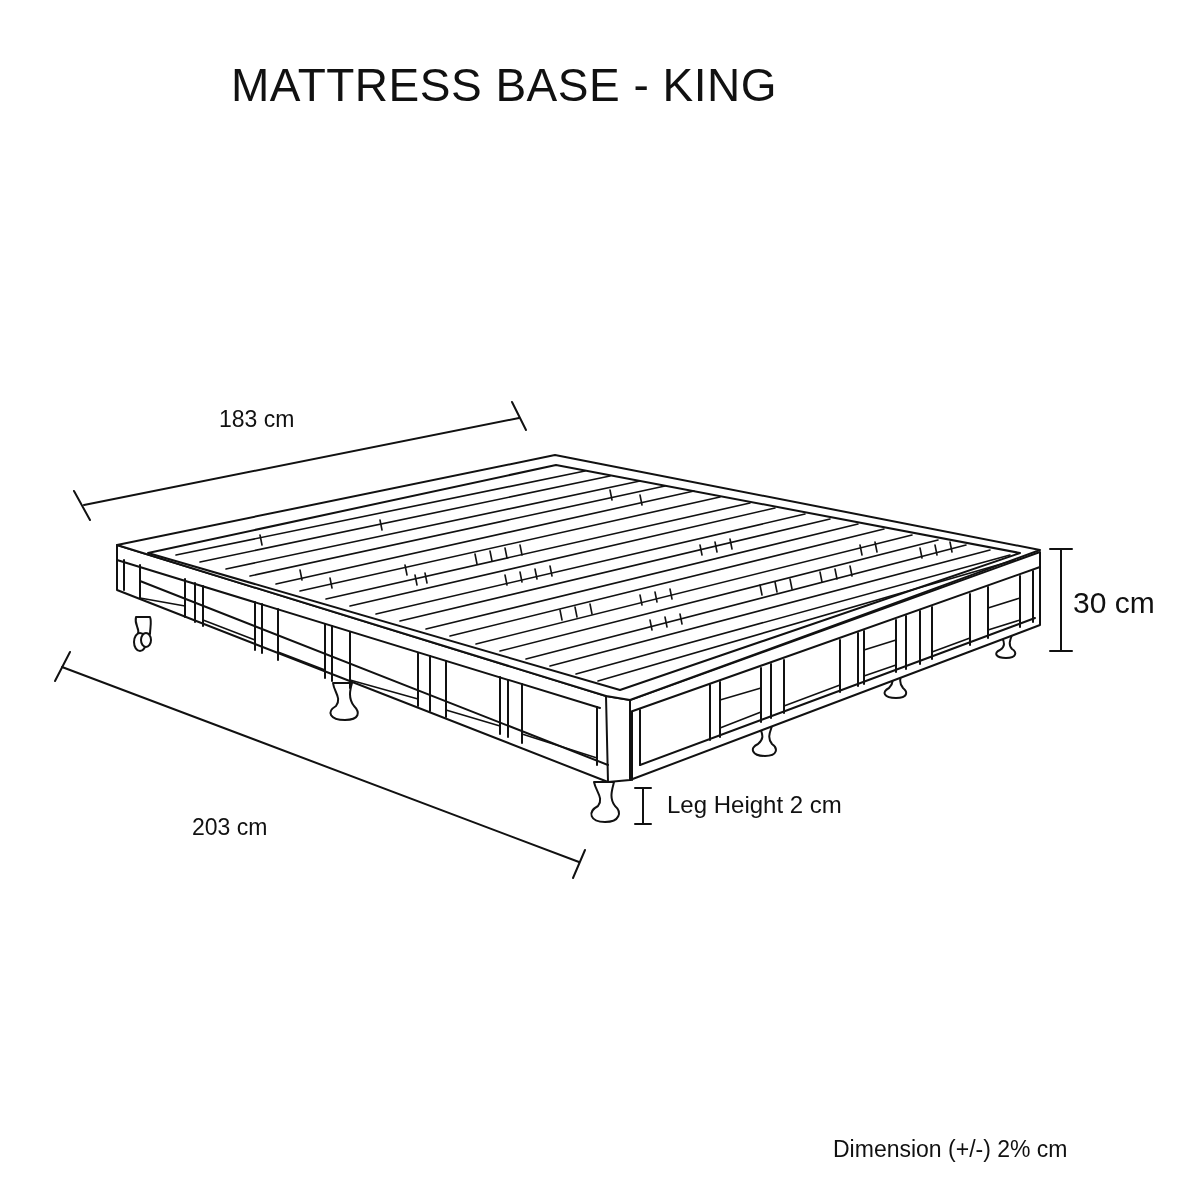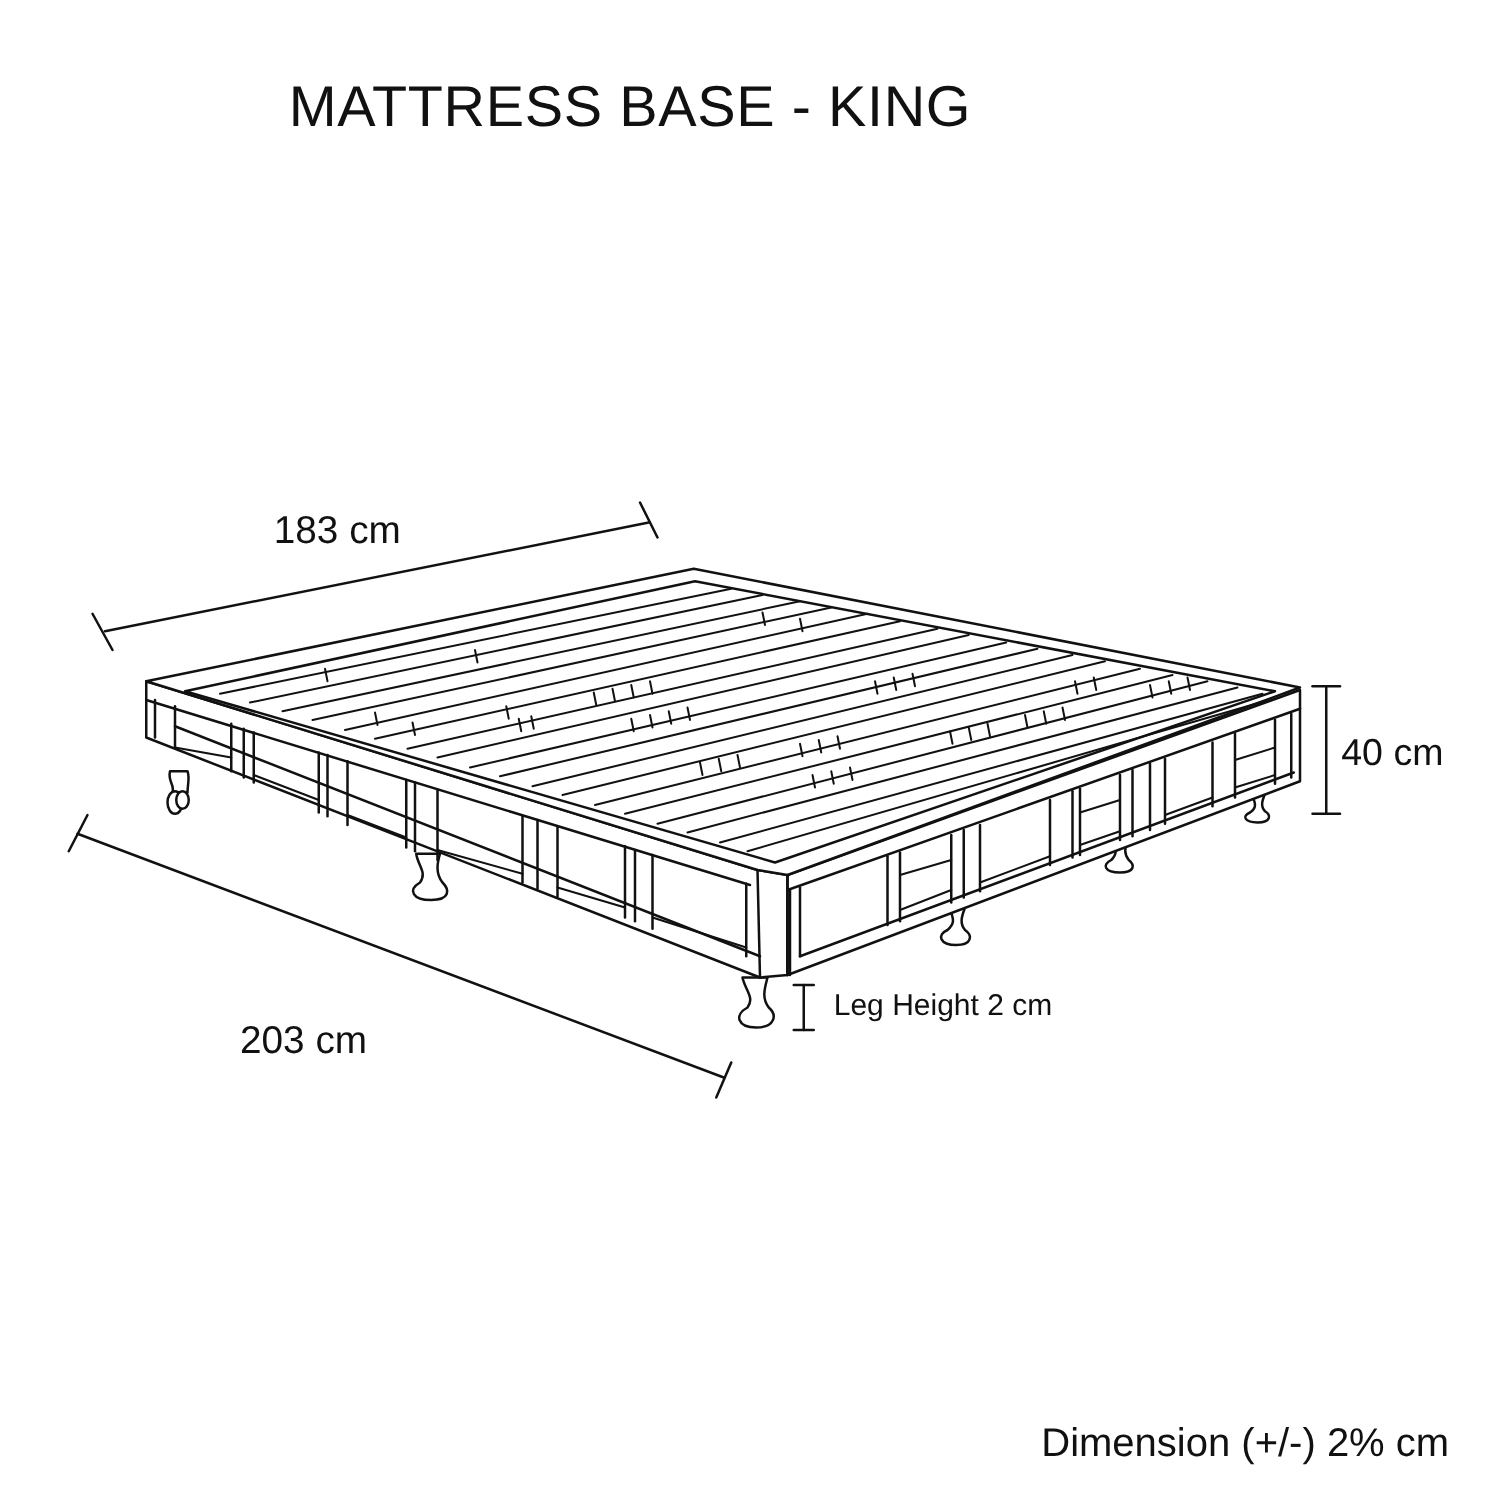--- a/index.html
+++ b/index.html
@@ -1,20 +1,20 @@
 <!DOCTYPE html>
 <html><head>
 <meta charset="utf-8">
 <style>
   html, body { margin: 0; padding: 0; background: #ffffff; }
   body { width: 1200px; height: 1200px; position: relative; overflow: hidden;
          font-family: "Liberation Sans", sans-serif; color: #111111; }
   .title { position: absolute; left: 0; width: 1008px; top: 58px; text-align: center;
            font-size: 46px; letter-spacing: 0.5px; }
-  .label { position: absolute; font-size: 31px; white-space: nowrap; }
+  .label { position: absolute; font-size: 23px; white-space: nowrap; }
   .small { position: absolute; font-size: 24px; white-space: nowrap; }
   svg.drawing { position: absolute; left: 0; top: 0; }
   .ln { stroke: #111; stroke-width: 2; fill: none; stroke-linecap: round; stroke-linejoin: round; }
   .lnt { stroke: #111; stroke-width: 1.6; fill: none; stroke-linecap: round; }
   .fill { fill: #fff; stroke: #111; stroke-width: 2; stroke-linejoin: round; }
 </style>
 </head>
 <body>
 
 <div class="title">MATTRESS BASE - KING</div>
@@ -195,15 +195,15 @@
   </g>
 
   <g>
     <line class="ln" x1="606" y1="696" x2="608" y2="782"></line>
     <line class="ln" x1="630" y1="700" x2="630" y2="780"></line>
   </g>
 </svg>
 
 <div class="label" style="left:219px; top:406px;">183 cm</div>
 <div class="label" style="left:192px; top:814px;">203 cm</div>
-<div class="label" style="left:1073px; top:586px; font-size:30px;">40 cm</div>
+<div class="label" style="left:1073px; top:586px; font-size:30px;">30 cm</div>
 <div class="small" style="left:667px; top:791px;">Leg Height 2 cm</div>
-<div class="small" style="left:833px; top:1136px; font-size:32px;">Dimension (+/-) 2% cm</div>
+<div class="small" style="left:833px; top:1136px; font-size:23px;">Dimension (+/-) 2% cm</div>
 
 </body></html>

